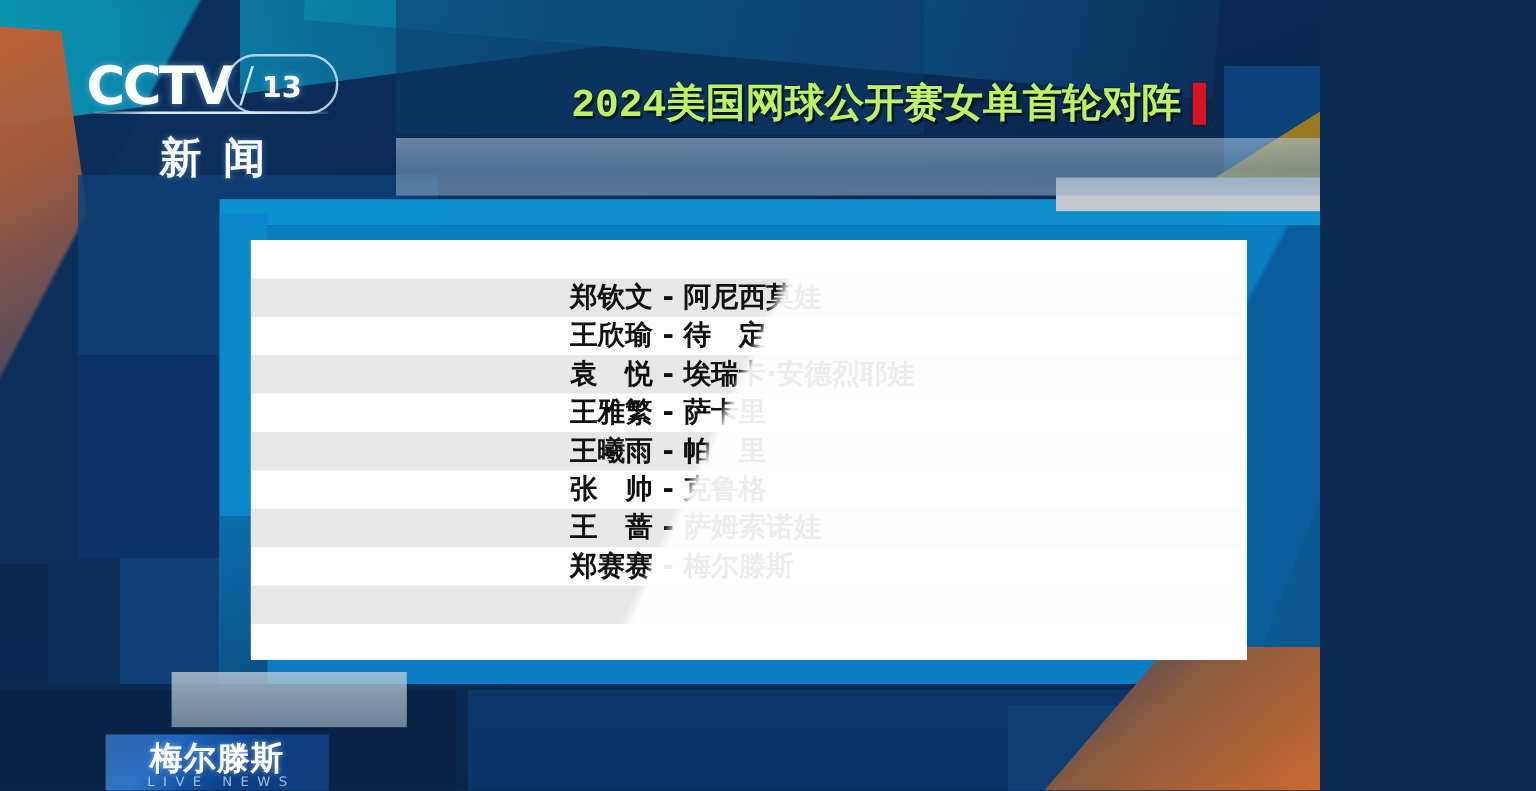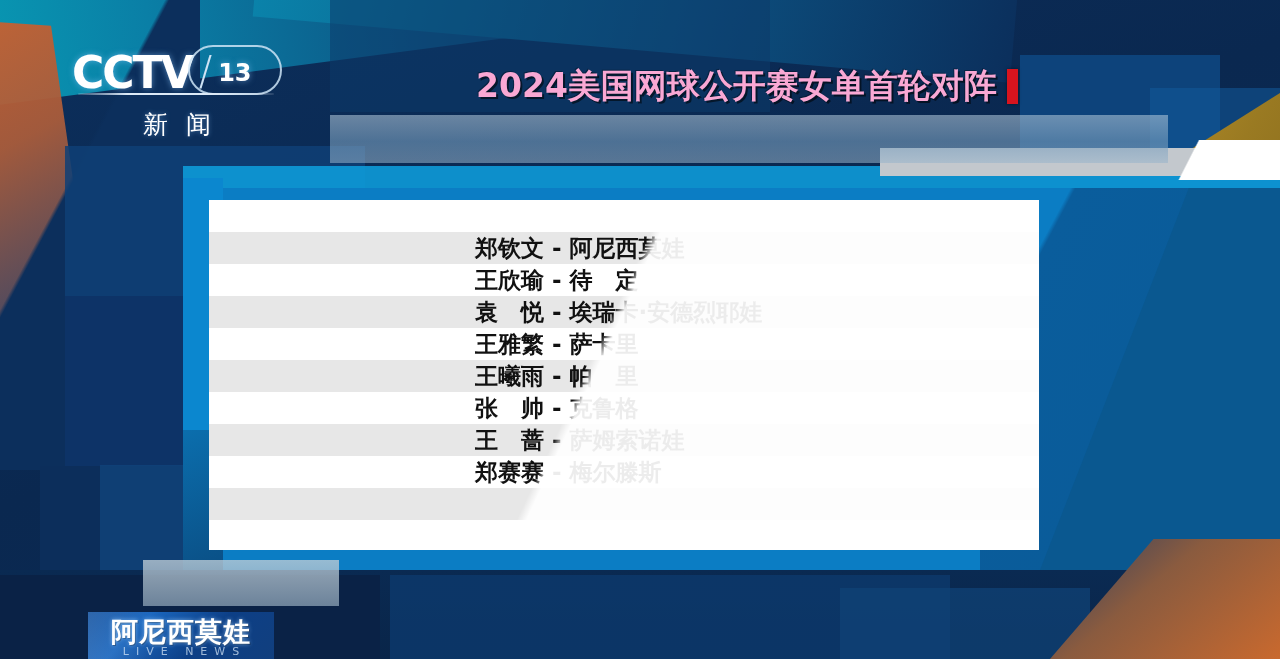--- a/index.html
+++ b/index.html
@@ -8,21 +8,21 @@
   html, body {
     width: 1280px;
     height: 659px;
     overflow: hidden;
     background: #0a2a52;
     font-family: "DejaVu Sans", "Liberation Sans", sans-serif;
   }
 
   #stage {
     position: relative;
-    width: 1280px;
+    width: 1100px;
     height: 659px;
     overflow: hidden;
     background: #0b2e58;
     padding-left: 10px;
   }
 
   
   .bg { position: absolute; inset: 0; overflow: hidden; }
   .shape { position: absolute; }
 
@@ -149,34 +149,35 @@
     position: absolute; left: 116px; top: -2px; width: 94px; height: 50px;
     border: 2px solid rgba(205,228,246,.85); border-radius: 26px;
   }
   .logo-underline {
     position: absolute; left: 6px; top: 46px; width: 196px; height: 2px;
     background: linear-gradient(90deg, rgba(255,255,255,.15) 0%, #dceaf7 25%, #dceaf7 70%, rgba(255,255,255,.1) 100%);
     border-radius: 2px;
   }
   .logo-sub {
     margin-top: 10px; text-align: center; width: 210px;
-    font-size: 25px; font-weight: 400; color: #ffffff; letter-spacing: 18px;
+    font-size: 35px; font-weight: 700; color: #ffffff; letter-spacing: 18px;
     text-indent: 18px;
     text-shadow: 0 0 5px rgba(140,200,255,.45);
   }
 
   
   .headline-wrap {
     position: absolute; left: 476px; top: 64px;
     display: flex; align-items: center; gap: 10px;
   }
   .headline {
-    font-size: 33px; font-weight: 700; color: #f9a8d4;
+    font-size: 33px; font-weight: 700; color: #bef264;
     letter-spacing: 0px; white-space: nowrap;
     text-shadow: 2px 2px 0 rgba(0,0,0,.55), -1px -1px 0 rgba(0,0,0,.30);
+    font-family: Liberation Mono, monospace;
   }
   .headline-bar { width: 11px; height: 35px; background: #d8141e; box-shadow: 0 0 3px rgba(0,0,0,.5); }
 
   
   .subtitle-bar {
     position: absolute; left: 330px; top: 115px; width: 838px; height: 48px;
     background: linear-gradient(180deg, rgba(175,198,217,.58) 0%, rgba(118,156,188,.62) 55%, rgba(152,180,203,.55) 100%);
   }
 
   
@@ -296,17 +297,17 @@
         <div class="row">王曦雨 - 帕　里</div>
         <div class="row">张　帅 - 克鲁格</div>
         <div class="row">王　蔷 - 萨姆索诺娃</div>
         <div class="row">郑赛赛 - 梅尔滕斯</div>
       </div>
     <div class="card-sheen"></div>
   </div>
 
   <div class="badge">
     <div class="badge-shine"></div>
-    <div class="badge-cn">阿尼西莫娃</div>
+    <div class="badge-cn">梅尔滕斯</div>
     <div class="badge-en">LIVE NEWS</div>
   </div>
 
 </div>
 
 </body></html>

